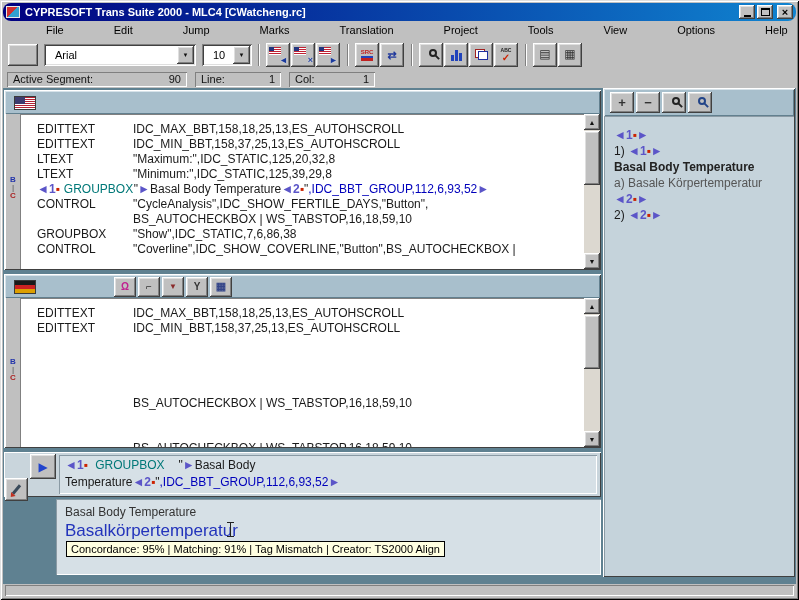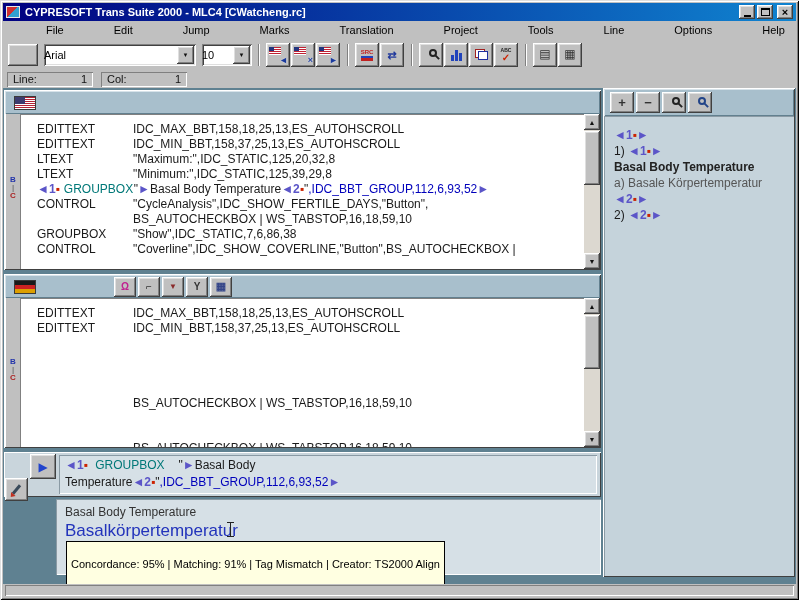--- a/index.html
+++ b/index.html
@@ -8,40 +8,40 @@
 
   .win{position:absolute;inset:0;background:#c0c0c0;
     box-shadow:inset 1px 1px 0 #dfdfdf, inset -1px -1px 0 #000, inset 2px 2px 0 #fff, inset -2px -2px 0 #808080;}
 
   .btn{background:#c0c0c0;
     box-shadow:inset -1px -1px 0 #404040, inset 1px 1px 0 #fff, inset -2px -2px 0 #808080, inset 2px 2px 0 #dfdfdf;}
   .sunken{box-shadow:inset 1px 1px 0 #808080, inset -1px -1px 0 #fff;}
 
   
   .titlebar{position:absolute;left:3px;top:3px;right:3px;height:18px;
-    background:linear-gradient(90deg,#000080,#1084d0);display:flex;align-items:center;padding:0 3px;}
+    background:linear-gradient(90deg,#000080,#1084d0);display:flex;align-items:center;padding:0 3px;border-radius:8px;}
   .app-icon{width:14px;height:12px;background:linear-gradient(135deg,#d03030 0 50%,#30a0d0 50%);border:1px solid #e8e8e8;}
   .title-text{color:#fff;font-size:11px;font-weight:bold;margin-left:5px;flex:1;white-space:nowrap;overflow:hidden;}
   .tb-btn{width:16px;height:14px;margin-left:2px;display:flex;align-items:center;justify-content:center;flex:none;}
   .tb-btn.close{margin-left:4px;}
   .min-glyph{width:7px;height:2px;background:#000;margin-top:7px;}
   .max-glyph{width:9px;height:8px;border:1px solid #000;border-top-width:2px;}
   .x-glyph{font-size:11px;font-weight:bold;color:#000;line-height:10px;}
 
   
   .menubar{position:absolute;left:3px;top:21px;right:3px;height:18px;display:flex;align-items:center;font-size:11px;color:#000;}
   .menu-item{padding:2px 7px;margin-left:36px;}
 
   
   .toolbar{position:absolute;left:3px;top:39px;right:3px;height:31px;display:flex;align-items:center;padding:0 5px;}
   .grip{width:30px;height:22px;margin-right:6px;}
   .combo{height:22px;background:#fff;
     box-shadow:inset 1px 1px 0 #808080, inset -1px -1px 0 #fff, inset 2px 2px 0 #404040, inset -2px -2px 0 #dfdfdf;
     display:flex;align-items:center;font-size:11px;color:#000;}
-  .combo .val{flex:1;padding-left:0;white-space:nowrap;overflow:hidden;}
+  .combo .val{flex:1;padding-left:11px;white-space:nowrap;overflow:hidden;}
   .combo .drop{width:17px;height:18px;margin-right:2px;display:flex;align-items:center;justify-content:center;font-size:6px;color:#111;flex:none;}
   .font-combo{width:152px;margin-right:6px;}
   .size-combo{width:50px;}
   .tsep{width:2px;height:22px;margin:0 6px;border-left:1px solid #808080;border-right:1px solid #fff;}
   .tbtn{width:24px;height:24px;margin-right:1px;display:flex;flex-direction:column;align-items:center;justify-content:center;position:relative;flex:none;}
   .mflag{position:absolute;left:3px;top:4px;width:12px;height:8px;
     background:repeating-linear-gradient(180deg,#c02233 0 1px,#fff 1px 2px);}
   .mflag::after{content:"";position:absolute;left:0;top:0;width:5px;height:4px;background:#23357e;}
   .ov{position:absolute;right:2px;bottom:2px;font-size:9px;font-weight:bold;color:#1a3a9c;line-height:9px;text-shadow:0 0 1px #fff;}
   .srctxt{font-size:6px;font-weight:bold;color:#c02222;line-height:6px;letter-spacing:0;}
@@ -123,21 +123,21 @@
   .play-glyph{color:#2244cc;font-size:12px;line-height:12px;}
   #pen-btn{position:absolute;left:2px;top:390px;width:23px;height:23px;display:flex;align-items:center;justify-content:center;}
   .pen{width:3px;height:11px;background:#3a4a5a;transform:rotate(40deg);position:relative;}
   .pen::after{content:"";position:absolute;bottom:-4px;left:-1px;border-left:3px solid transparent;border-right:3px solid transparent;border-top:4px solid #c03020;}
 
   #trans-panel{position:absolute;left:53px;top:411px;width:545px;height:76px;background:#d6e0e6;
     box-shadow:inset 1px 1px 0 #8a9aa4, inset -1px -1px 0 #fff;}
   .trans-src{position:absolute;left:9px;top:6px;font-size:12px;color:#333;white-space:nowrap;}
   .trans-tgt{position:absolute;left:9px;top:22px;font-size:17px;color:#2233bb;white-space:nowrap;}
   .tooltip{position:absolute;left:10px;top:42px;background:#ffffe1;border:1px solid #000;
-    font-size:11px;color:#000;padding:16px 4px;white-space:nowrap;}
+    font-size:11px;color:#000;padding:1px 4px;white-space:nowrap;}
   .ibeam{position:absolute;left:174px;top:24px;width:1px;height:13px;background:#222;}
   .ibeam::before{content:"";position:absolute;top:-1px;left:-3px;width:7px;height:1px;background:#222;}
   .ibeam::after{content:"";position:absolute;bottom:-1px;left:-3px;width:7px;height:1px;background:#222;}
 
   
   #sidebar{position:absolute;left:600px;top:0;width:192px;height:489px;background:#c0c0c0;
     box-shadow:inset 1px 1px 0 #fff, inset -1px -1px 0 #404040;}
   .sb-head{position:absolute;left:1px;right:1px;top:1px;height:27px;background:#a8bfcc;
     box-shadow:inset 1px 1px 0 #d7e3ea, inset -1px -1px 0 #62808f;display:flex;align-items:center;padding:0 6px;}
   .sb-btn{width:24px;height:21px;margin-right:2px;display:flex;align-items:center;justify-content:center;
@@ -171,21 +171,21 @@
   </div>
 
   <div class="menubar">
     <span class="menu-item">File</span>
     <span class="menu-item">Edit</span>
     <span class="menu-item">Jump</span>
     <span class="menu-item">Marks</span>
     <span class="menu-item">Translation</span>
     <span class="menu-item">Project</span>
     <span class="menu-item">Tools</span>
-    <span class="menu-item">Line</span>
+    <span class="menu-item">View</span>
     <span class="menu-item">Options</span>
     <span class="menu-item">Help</span>
   </div>
 
   <div class="toolbar">
     <div class="grip btn"></div>
     <div class="combo font-combo">
       <span class="val">Arial</span>
       <span class="drop btn">▼</span>
     </div>
@@ -235,20 +235,24 @@
     <div class="tsep"></div>
     <div class="tbtn btn">
       <span class="kb-glyph">▤</span>
     </div>
     <div class="tbtn btn">
       <span class="grid-glyph">▦</span>
     </div>
   </div>
 
   <div class="statusrow">
+    <div class="sbox sbox1 sunken">
+      <span class="lab">Active Segment:</span>
+      <span class="val">90</span>
+    </div>
     <div class="sbox sbox2 sunken">
       <span class="lab">Line:</span>
       <span class="val">1</span>
     </div>
     <div class="sbox sbox3 sunken">
       <span class="lab">Col:</span>
       <span class="val">1</span>
     </div>
   </div>
 

